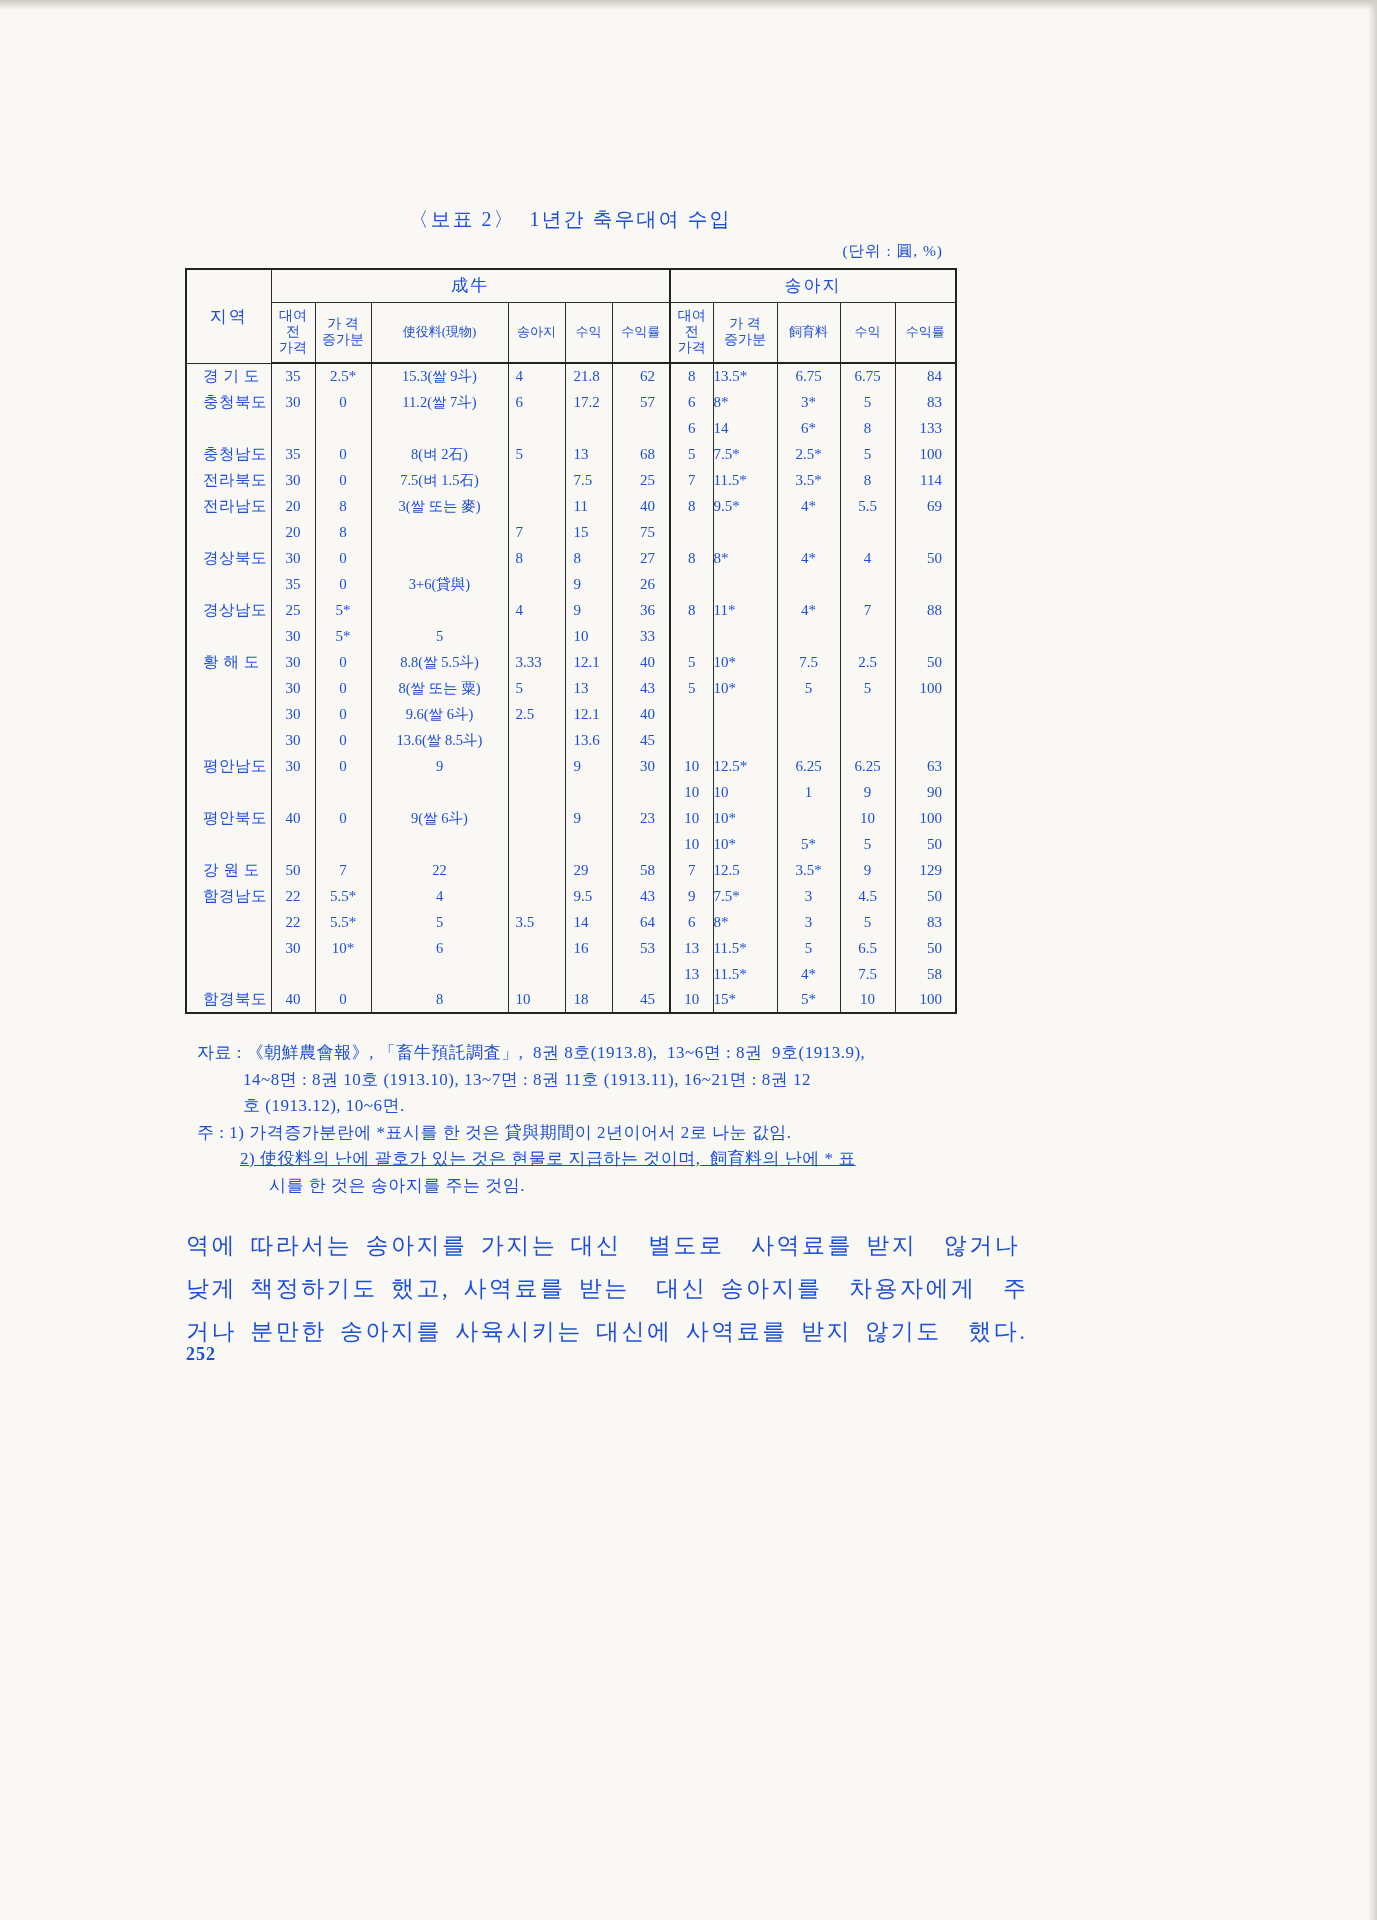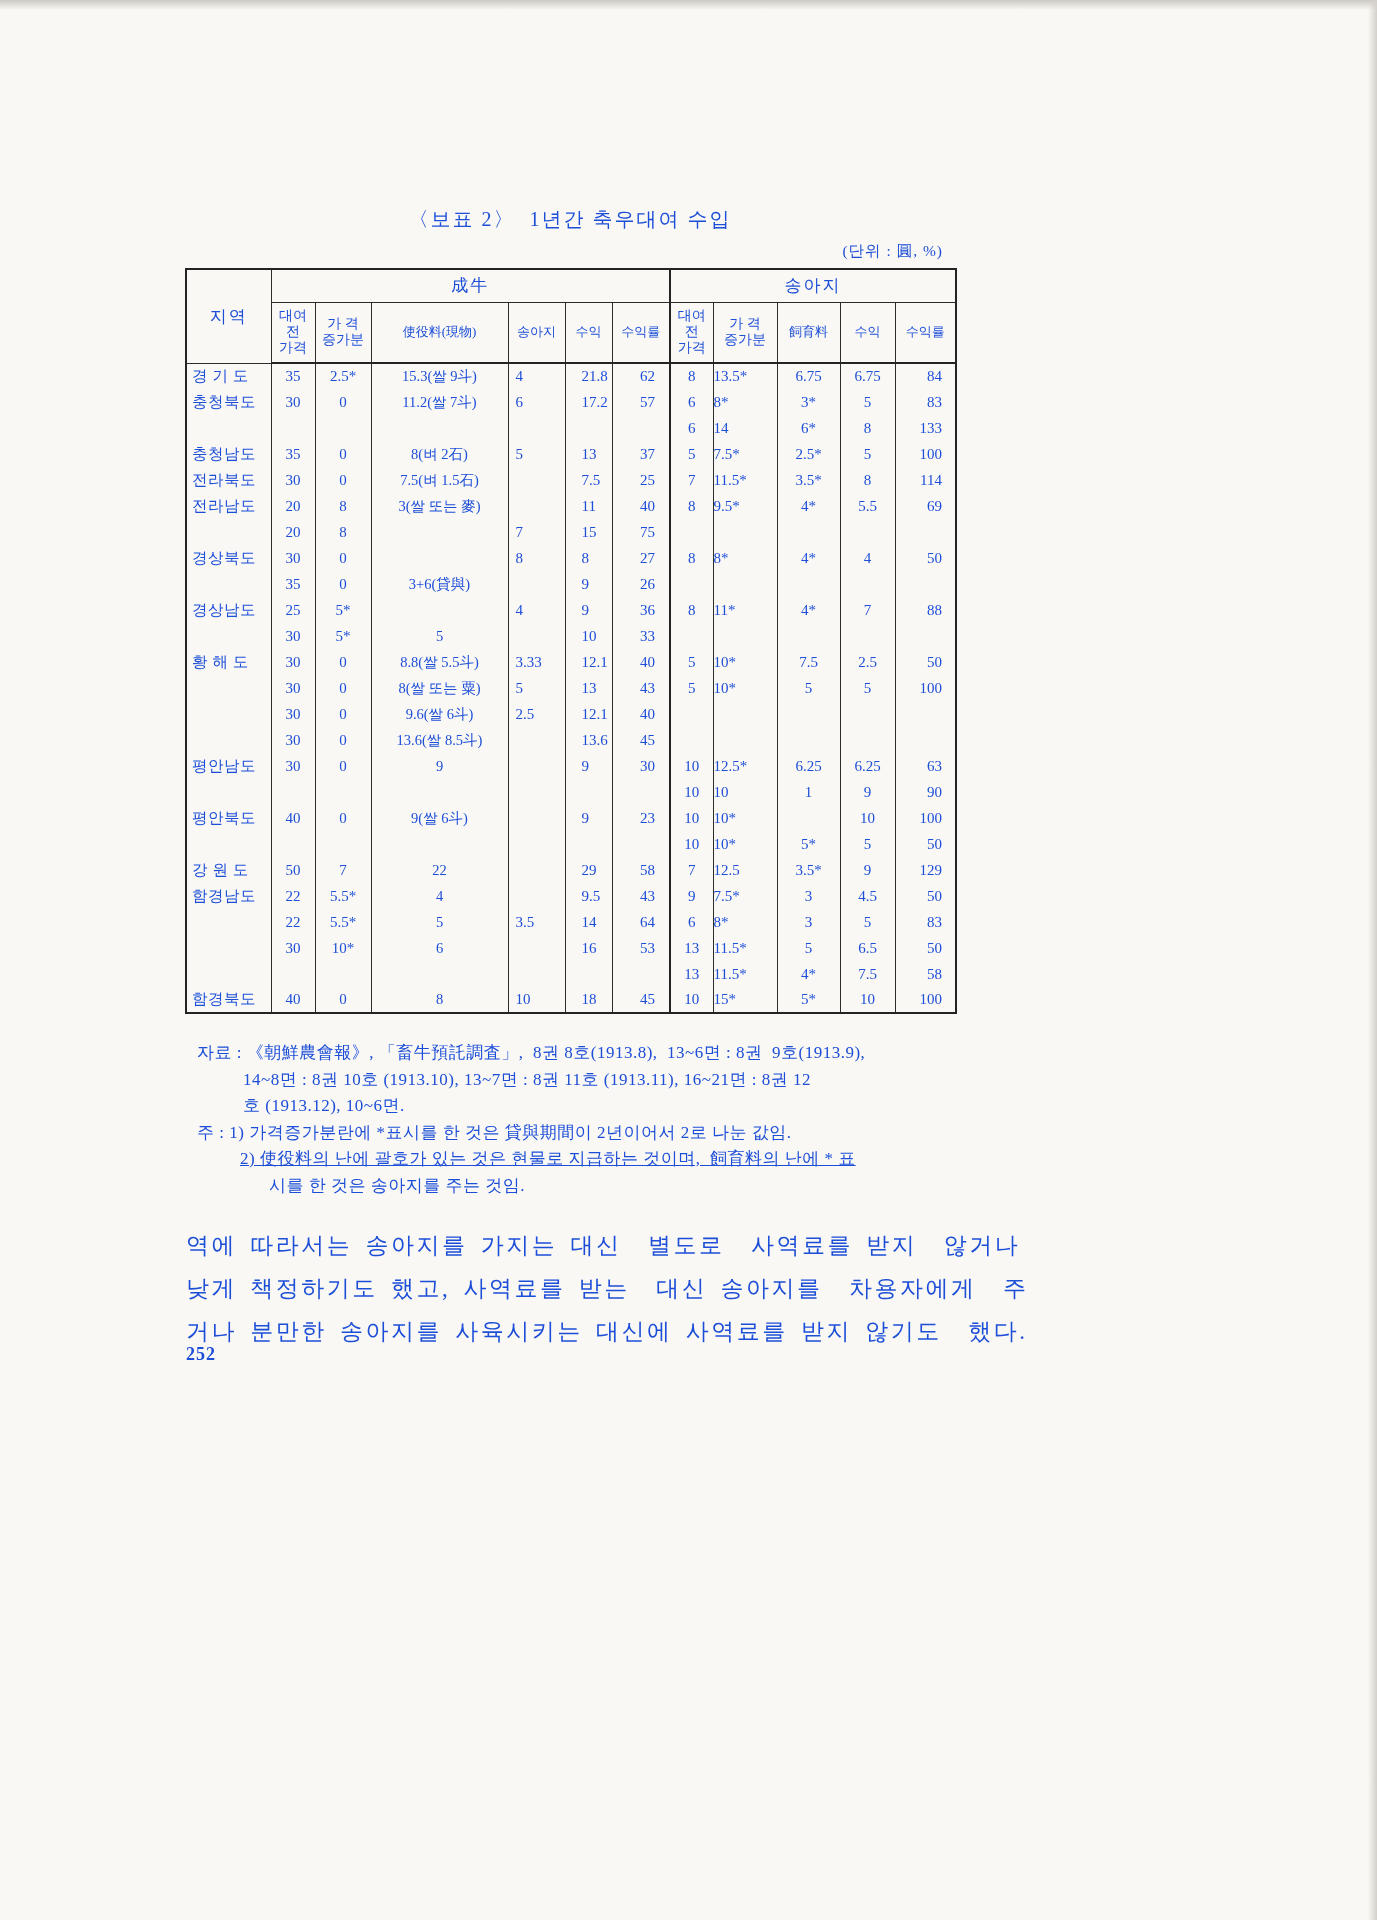--- a/index.html
+++ b/index.html
@@ -57,26 +57,26 @@
   }
 
   thead tr.group th { height: 33px; font-size: 17px; text-align: center; letter-spacing: 2px; border-bottom: 1px solid #2c2c2c; }
   thead th.region-h { font-size: 16px; letter-spacing: 4px; text-align: center; }
   thead tr.sub th { height: 61px; font-size: 13px; text-align: center; border-bottom: 2px solid #232323; }
   thead tr.sub th.stack { font-size: 14px; line-height: 1.15; white-space: pre-line; }
 
   .gdiv { border-left: 2px solid #232323 !important; }
 
   tbody td { height: 26px; font-size: 15px; border-top: 0; border-bottom: 0; }
-  td.col0 { text-align: left;  padding-left: 5px; font-size: 15.5px; letter-spacing: 0.5px; }
+  td.col0 { text-align: left;  padding-left: 16px; font-size: 15.5px; letter-spacing: 0.5px; }
   td.col1 { text-align: center; }
   td.col2 { text-align: center; }
   td.col3 { text-align: center; font-size: 14.5px; }
   td.col4 { text-align: left;  padding-left: 7px; }
-  td.col5 { text-align: left;  padding-left: 16px; }
+  td.col5 { text-align: left;  padding-left: 8px; }
   td.col6 { text-align: right; padding-right: 14px; }
   td.col7 { text-align: center; border-left: 2px solid #232323; }
   td.col8 { text-align: left; padding-right: 8px; }
   td.col9 { text-align: center; }
   td.col10 { text-align: center; }
   td.col11 { text-align: right; padding-right: 13px; }
 
   .notes {
     position: absolute; left: 197px; top: 1040px; width: 770px;
     font-size: 17px; line-height: 26.5px; letter-spacing: 0.5px;
@@ -192,21 +192,21 @@
             <td class="col10">8</td>
             <td class="col11">133</td>
           </tr>
           <tr>
             <td class="col0">충청남도</td>
             <td class="col1">35</td>
             <td class="col2">0</td>
             <td class="col3">8(벼 2石)</td>
             <td class="col4">5</td>
             <td class="col5">13</td>
-            <td class="col6">37</td>
+            <td class="col6">68</td>
             <td class="col7">5</td>
             <td class="col8">7.5*</td>
             <td class="col9">2.5*</td>
             <td class="col10">5</td>
             <td class="col11">100</td>
           </tr>
           <tr>
             <td class="col0">전라북도</td>
             <td class="col1">30</td>
             <td class="col2">0</td>

